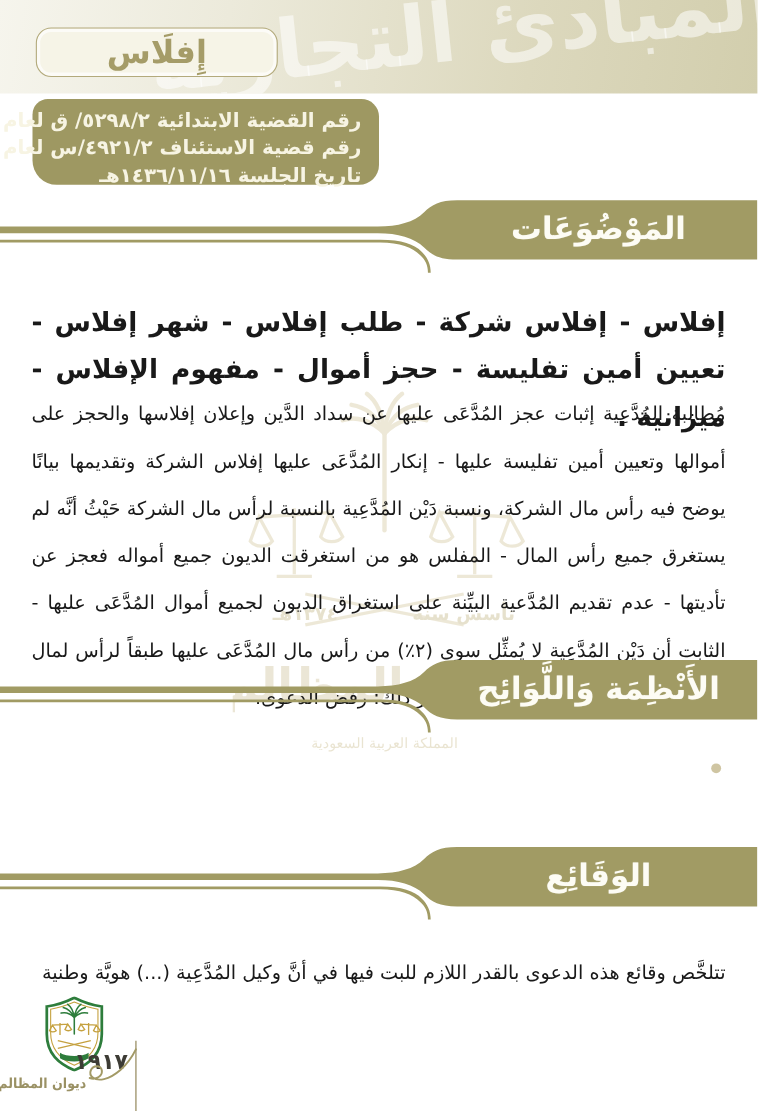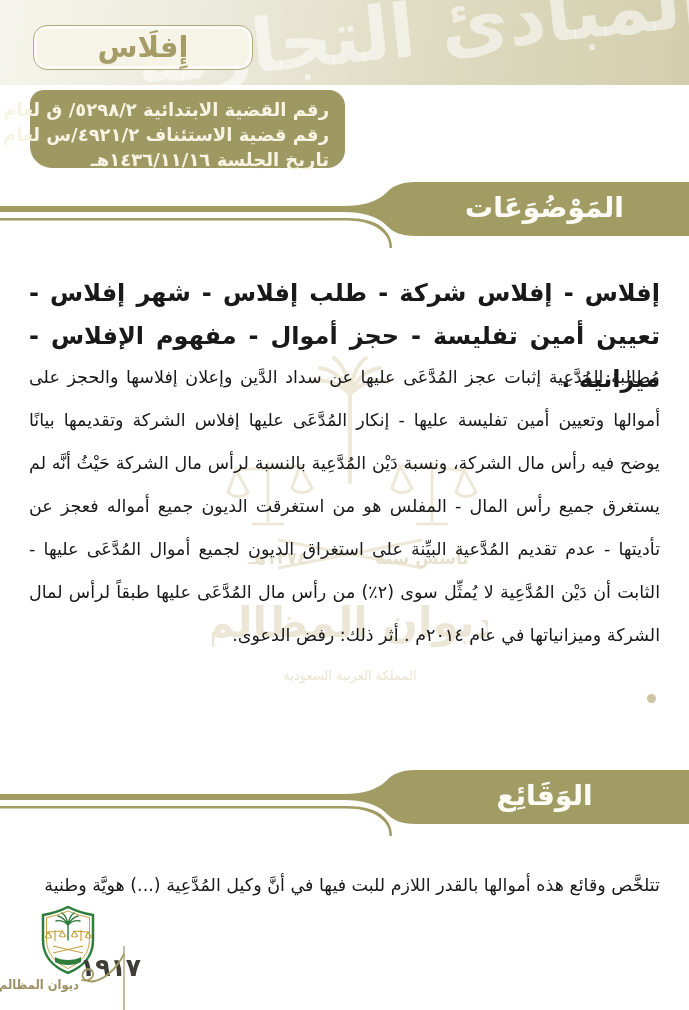--- a/index.html
+++ b/index.html
@@ -33,21 +33,21 @@
         background:#cfc5a2;}
   
   .watermark{position:absolute;left:212px;top:332px;width:276px;height:370px;opacity:.5;pointer-events:none;}
   .wm-text{font-size:17px;fill:#cfc49d;font-weight:bold;}
   .wm-big{font-size:42px;fill:#d9cfae;font-weight:bold;}
   .wm-small{font-size:13px;fill:#d5caa5;}
   
   .logo{position:absolute;left:40px;top:906px;}
   .logo-caption{position:absolute;left:6px;top:977px;width:76px;text-align:center;font-size:12.5px;
         font-weight:bold;color:#9a9164;white-space:nowrap;transform:scaleX(.92);}
-  .page-number{position:absolute;left:80px;top:953px;font-size:25px;font-weight:bold;color:#3d3c35;
+  .page-number{position:absolute;left:68px;top:953px;font-size:20px;font-weight:bold;color:#3d3c35;
         letter-spacing:3px;direction:ltr;}
   .flourish{position:absolute;left:76px;top:946px;}
 </style>
 </head>
 <body>
 
 <div class="page">
 
   <div class="band">
     <div class="band-calligraphy">المبادئ التجارية</div>
@@ -90,32 +90,39 @@
       <path fill="#a19b64" d="M689,4 L416,4 C400,4 393,8 386,15 C377,24 362,28 344,28 L0,28 L0,34 L344,34 C362,34 377,38 386,47 C393,54 400,58 416,58 L689,58 Z"></path>
       <path fill="#a19b64" d="M0,40 L346,40 C366,40 377,44 384,51 C389,56 392,62 392,70 L389.5,70 C389.5,63 387,58 382.5,54 C375.5,47 364,42.5 346,42.5 L0,42.5 Z"></path>
     </svg>
     <div class="ribbon-title">المَوْضُوَعَات</div>
   </div>
 
   <p class="para keywords">إفلاس - إفلاس شركة - طلب إفلاس - شهر إفلاس - تعيين أمين تفليسة - حجز أموال - مفهوم الإفلاس - ميزانية .</p>
 
   <p class="para summary">مُطالبة المُدَّعِية إثبات عجز المُدَّعَى عليها عن سداد الدَّين وإعلان إفلاسها والحجز على أموالها وتعيين أمين تفليسة عليها - إنكار المُدَّعَى عليها إفلاس الشركة وتقديمها بيانًا يوضح فيه رأس مال الشركة، ونسبة دَيْن المُدَّعِية بالنسبة لرأس مال الشركة حَيْثُ أنَّه لم يستغرق جميع رأس المال - المفلس هو من استغرقت الديون جميع أمواله فعجز عن تأديتها - عدم تقديم المُدَّعية البيِّنة على استغراق الديون لجميع أموال المُدَّعَى عليها - الثابت أن دَيْن المُدَّعِية لا يُمثِّل سوى (٢٪) من رأس مال المُدَّعَى عليها طبقاً لرأس لمال الشركة وميزانياتها في عام ٢٠١٤م . أثر ذلك: رفض الدعوى.</p>
 
+  <div class="ribbon" style="top:596px">
+    <svg width="689" height="74" viewBox="0 0 689 74">
+      <path fill="#a19b64" d="M689,4 L416,4 C400,4 393,8 386,15 C377,24 362,28 344,28 L0,28 L0,34 L344,34 C362,34 377,38 386,47 C393,54 400,58 416,58 L689,58 Z"></path>
+      <path fill="#a19b64" d="M0,40 L346,40 C366,40 377,44 384,51 C389,56 392,62 392,70 L389.5,70 C389.5,63 387,58 382.5,54 C375.5,47 364,42.5 346,42.5 L0,42.5 Z"></path>
+    </svg>
+    <div class="ribbon-title">الأَنْظِمَة وَاللَّوَائِح</div>
+  </div>
 
   <span class="bullet"></span>
 
   <div class="ribbon" style="top:766px">
     <svg width="689" height="74" viewBox="0 0 689 74">
       <path fill="#a19b64" d="M689,4 L416,4 C400,4 393,8 386,15 C377,24 362,28 344,28 L0,28 L0,34 L344,34 C362,34 377,38 386,47 C393,54 400,58 416,58 L689,58 Z"></path>
       <path fill="#a19b64" d="M0,40 L346,40 C366,40 377,44 384,51 C389,56 392,62 392,70 L389.5,70 C389.5,63 387,58 382.5,54 C375.5,47 364,42.5 346,42.5 L0,42.5 Z"></path>
     </svg>
     <div class="ribbon-title">الوَقَائِع</div>
   </div>
 
-  <p class="para facts">تتلخَّص وقائع هذه أموالها بالقدر اللازم للبت فيها في أنَّ وكيل المُدَّعِية (...) هويَّة وطنية</p>
+  <p class="para facts">تتلخَّص وقائع هذه الدعوى بالقدر اللازم للبت فيها في أنَّ وكيل المُدَّعِية (...) هويَّة وطنية</p>
 
   <svg class="logo" width="56" height="68" viewBox="0 0 56 68">
     <path d="M28,1 C36,5 46,8 53,9 L53,34 C53,52 42,61 28,67 C14,61 3,52 3,34 L3,9 C10,8 20,5 28,1 Z" fill="#ffffff" stroke="#2e7d3c" stroke-width="2.5"></path>
     <path d="M28,5 C35,8 43,10.5 49.5,11.5 L49.5,33 C49.5,48.5 40,57 28,62.5 C16,57 6.5,48.5 6.5,33 L6.5,11.5 C13,10.5 21,8 28,5 Z" fill="none" stroke="#c5a13f" stroke-width="1"></path>
     <g stroke="#2e7d3c" stroke-width="1.4" fill="none" stroke-linecap="round">
       <path d="M28,19 L28,34"></path>
       <path d="M28,19 C24,15 20,14 16,15 M28,19 C25,13 22,11 18,10 M28,19 C27,12 25,9 22,7 M28,19 C29,12 31,9 34,7 M28,19 C31,13 34,11 38,10 M28,19 C32,15 36,14 40,15"></path>
     </g>
     <g stroke="#c5a13f" stroke-width="1.2" fill="none">
       <path d="M15,24 L15,35 M8,26 L22,25 M8,26 l-2.5,5 a4,3 0 0 0 6,0 z M22,25 l-2.5,5 a4,3 0 0 0 6,0 z"></path>

